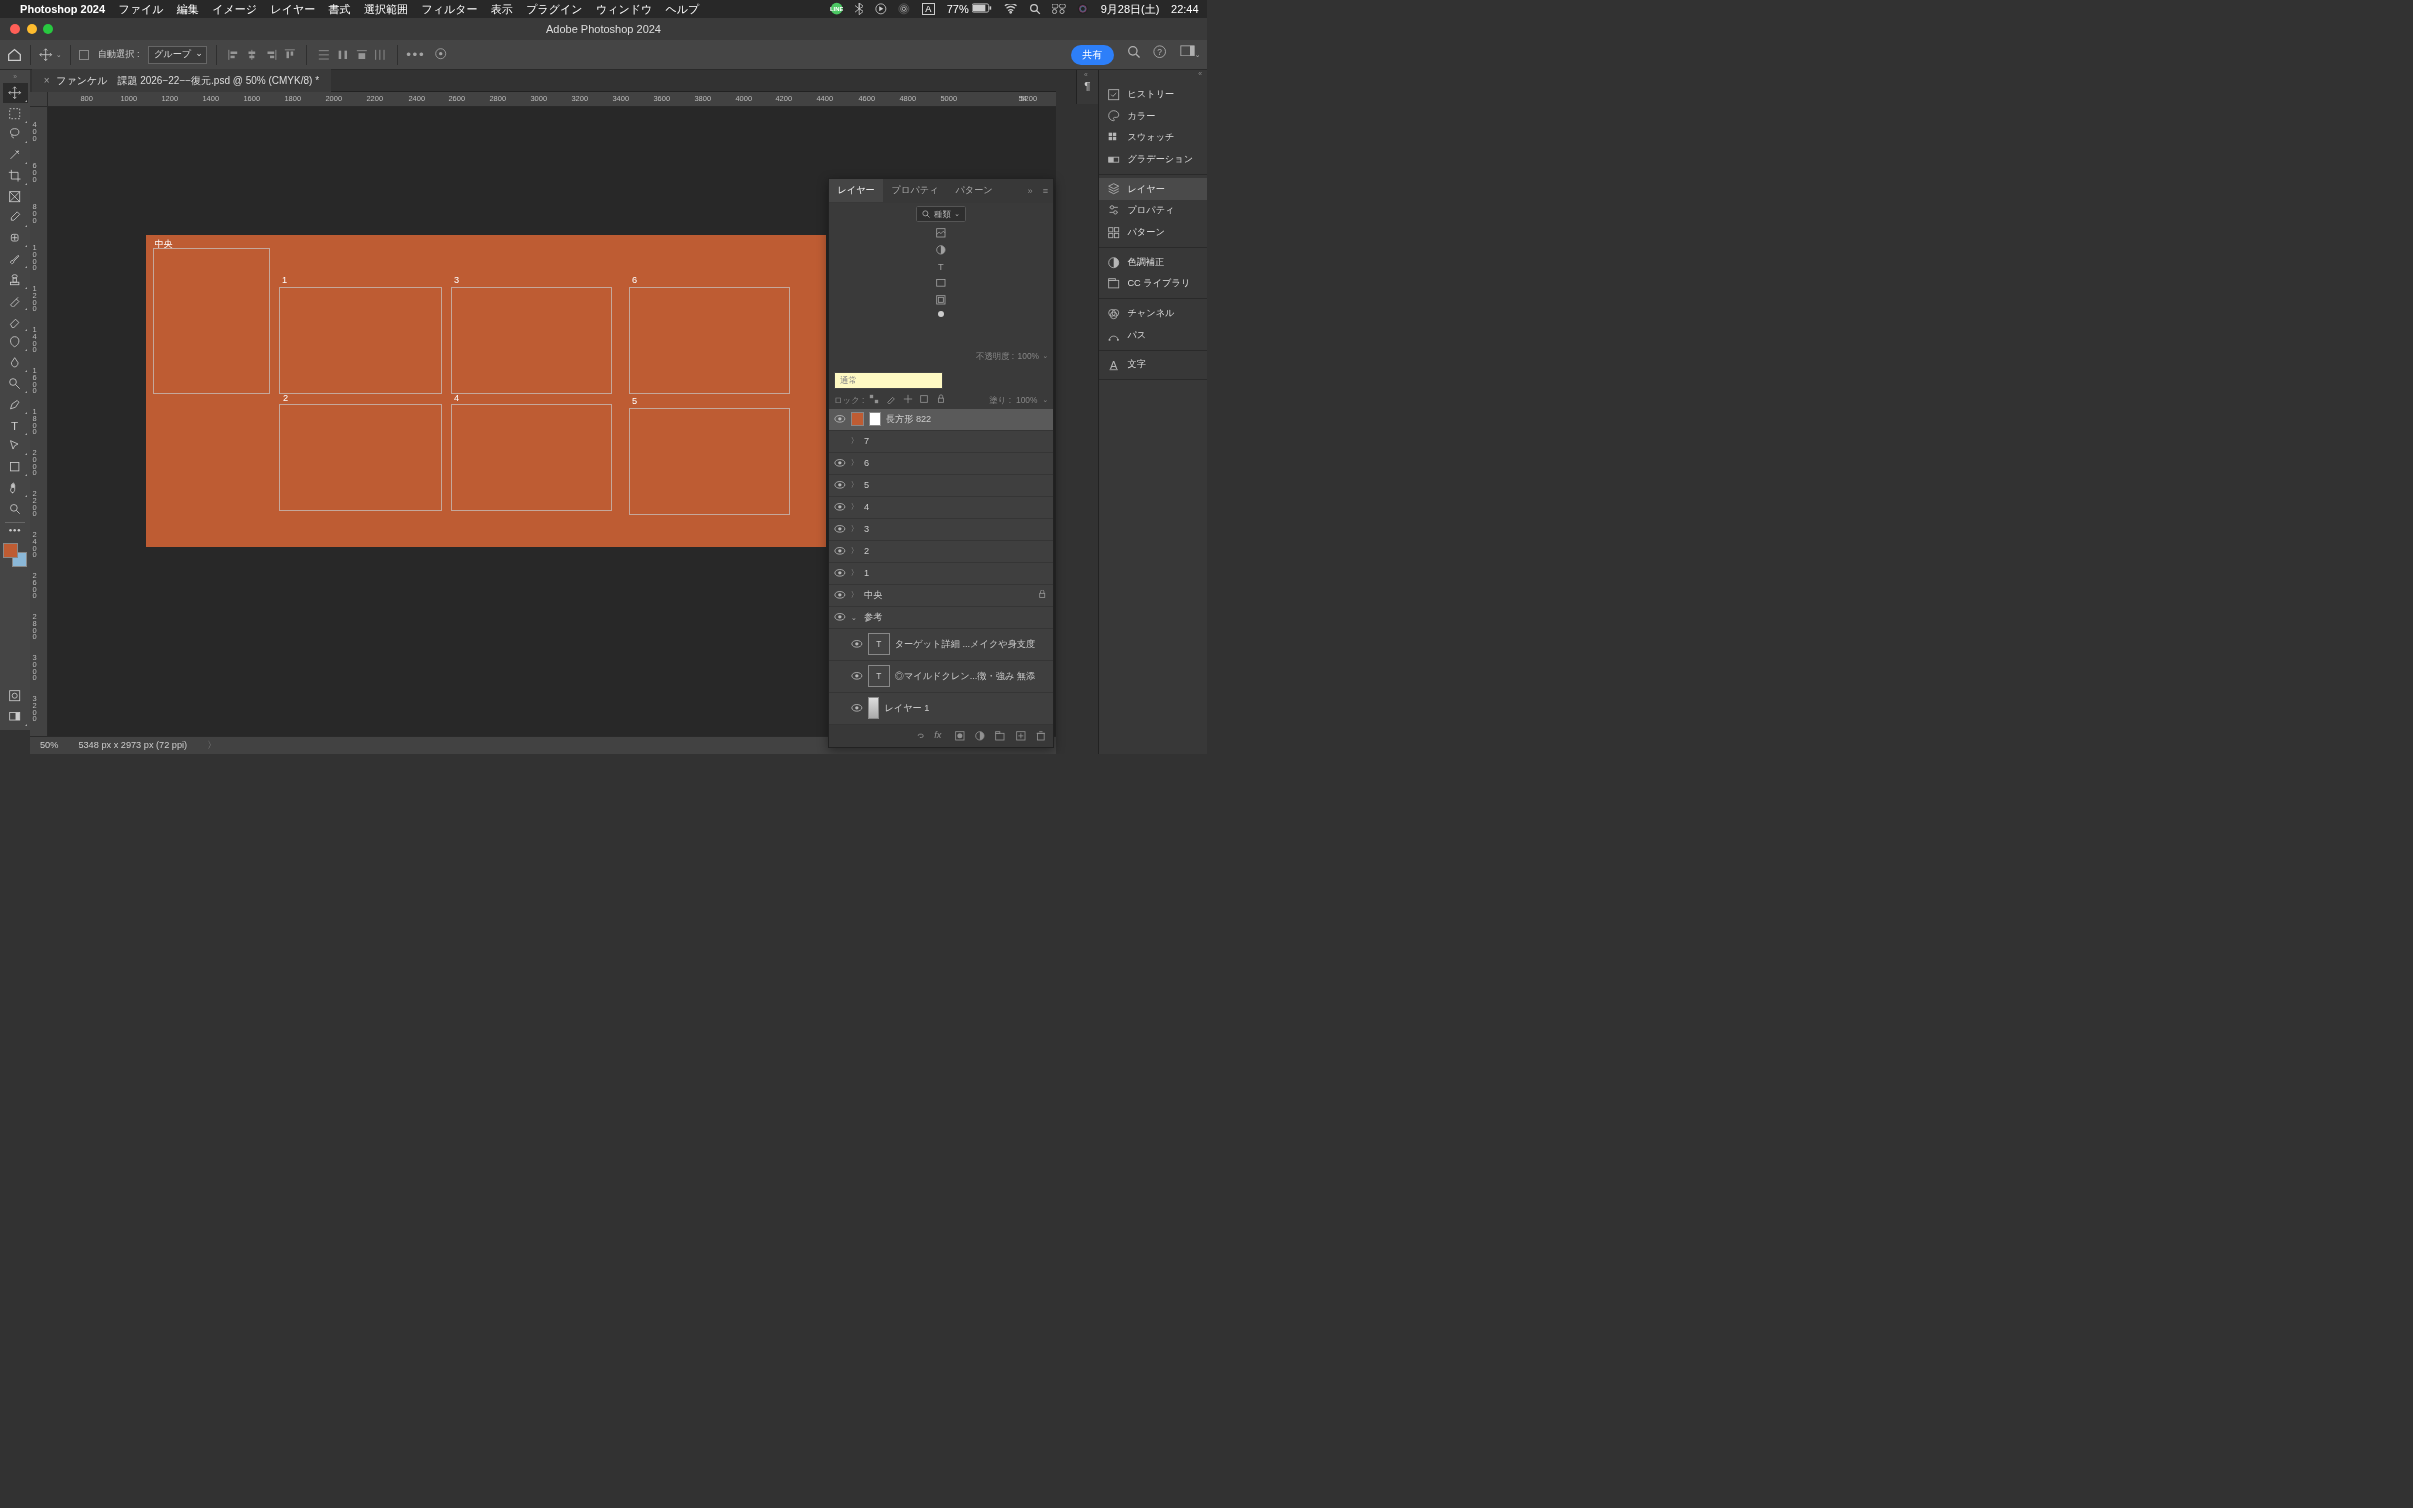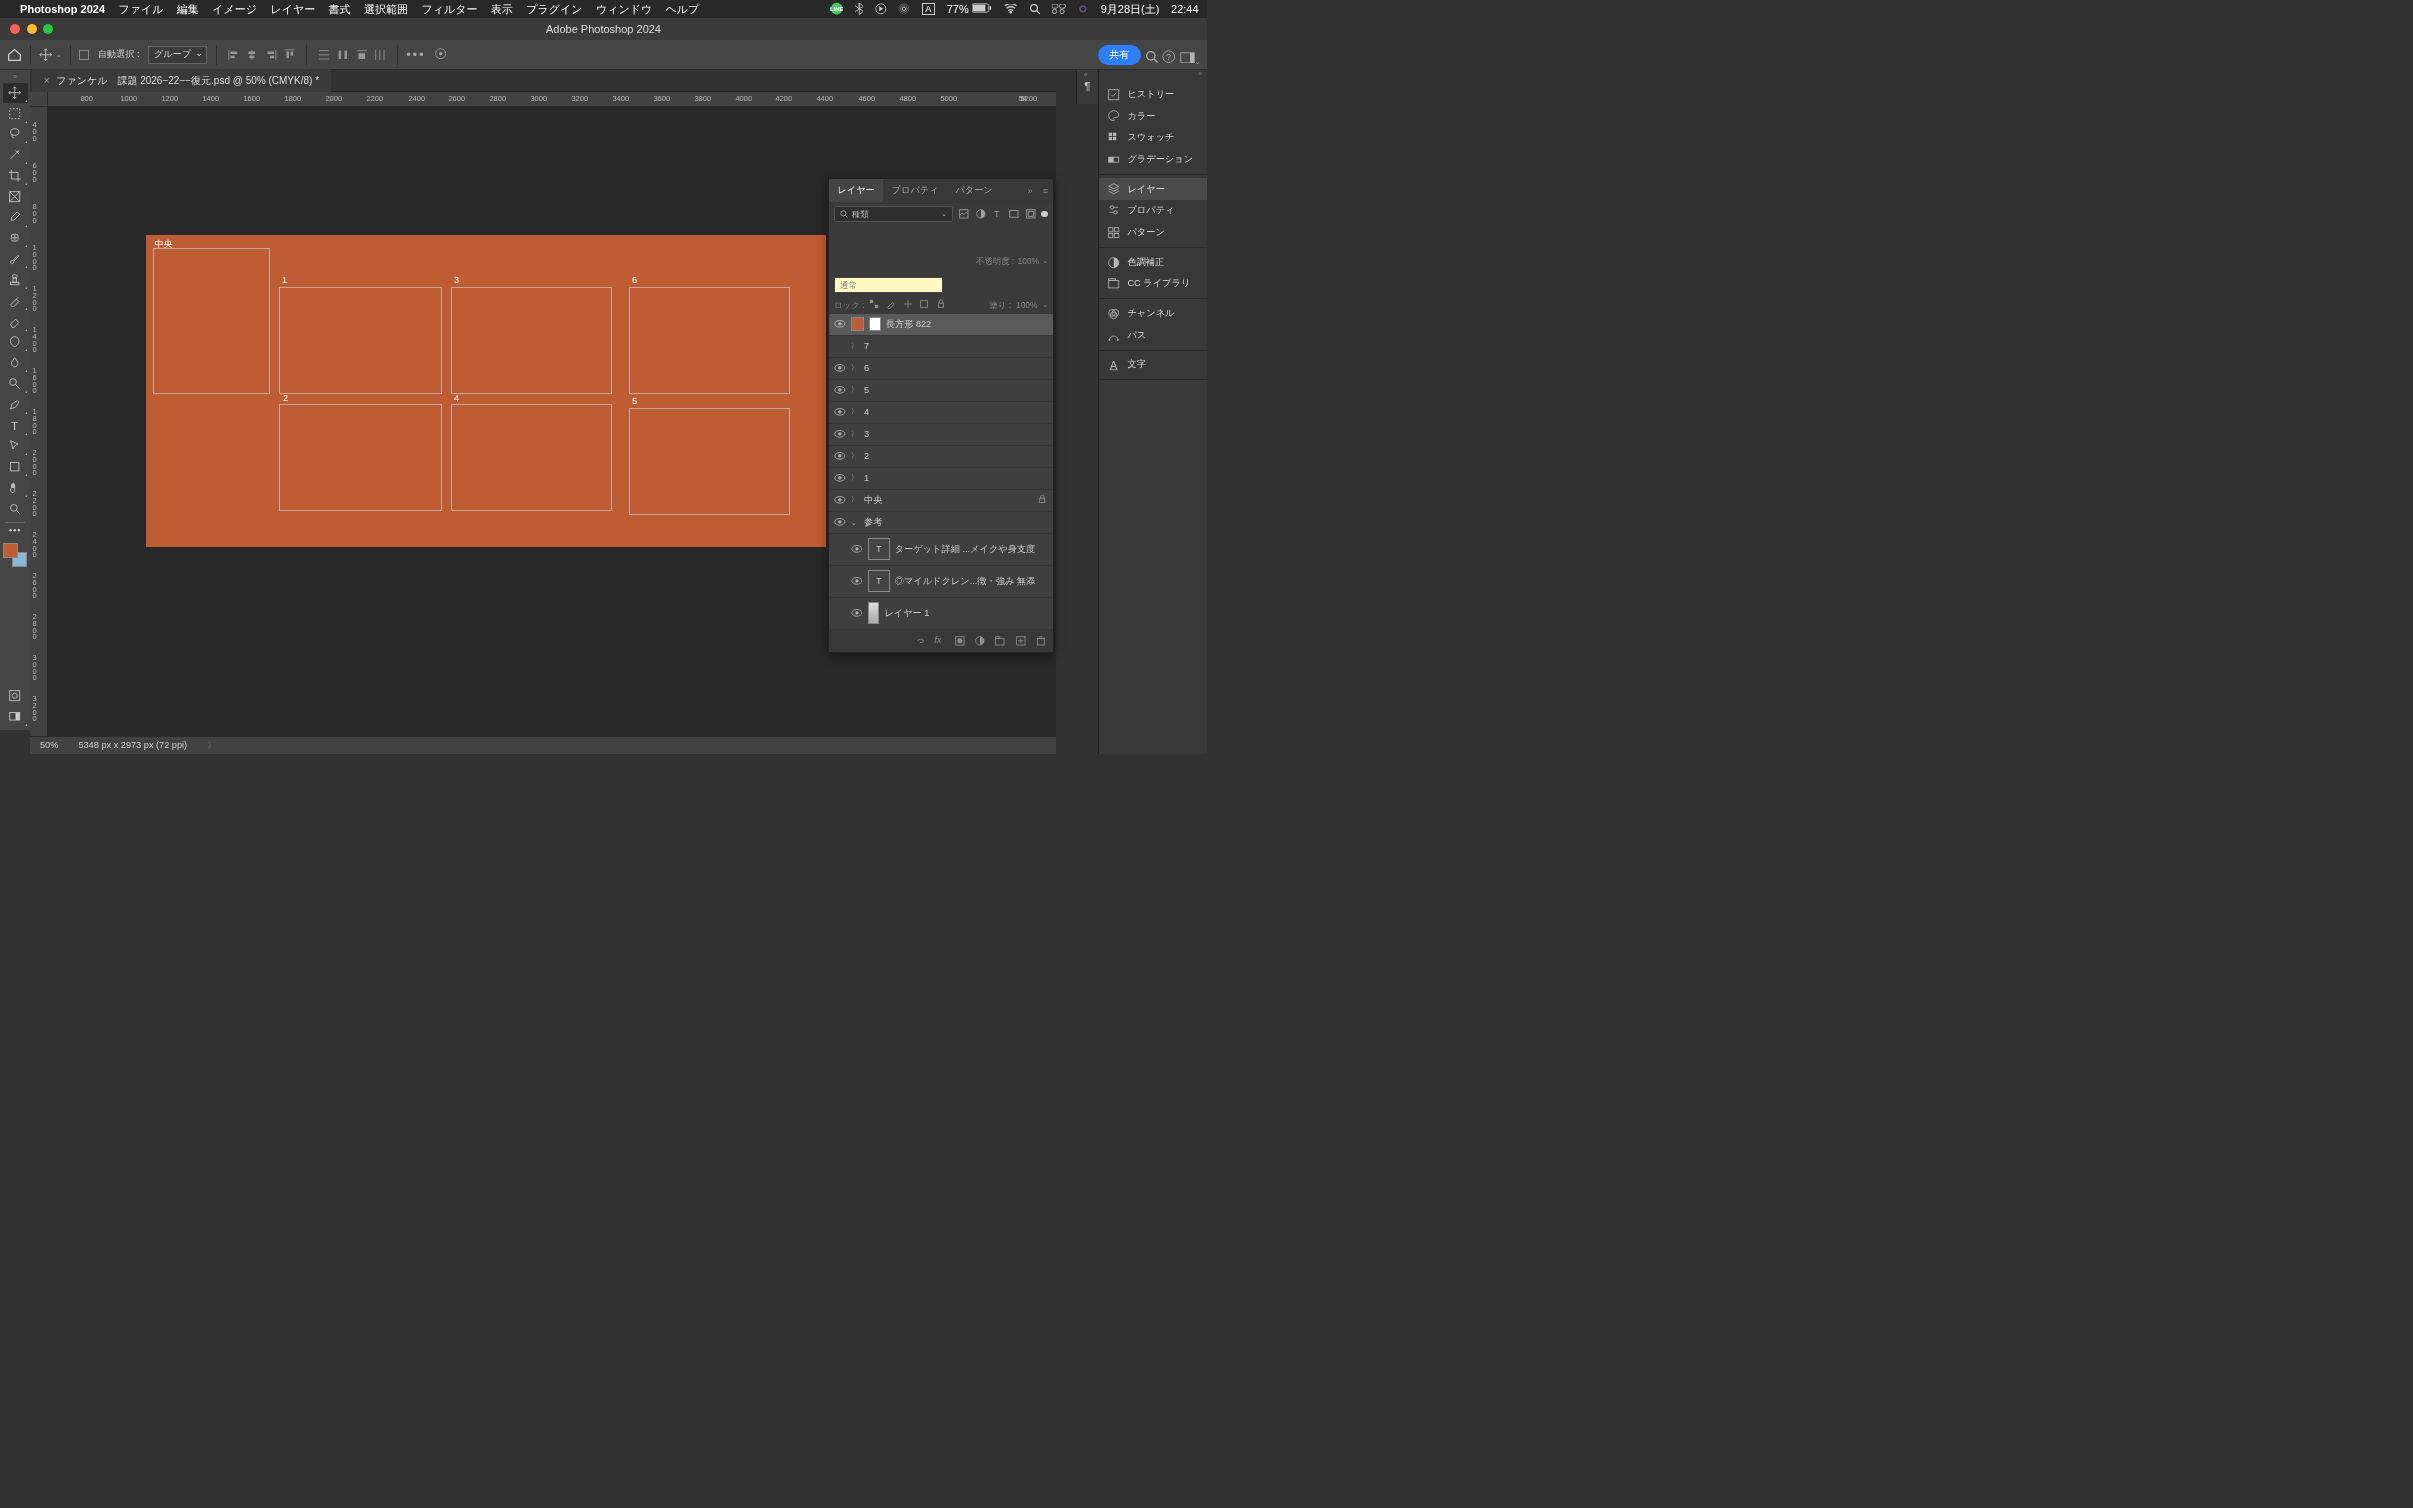--- a/index.html
+++ b/index.html
@@ -28,21 +28,21 @@
 .home-ico { width: 15px; height: 15px; display: flex; align-items:center; justify-content:center;}
 .opt-sep { width: 0.8px; height: 20px; background: #2f2f2f; }
 .opt-move { display:flex; align-items:center; gap:3.4px; }
 .checkbox { width: 10px; height: 10px; border: 0.8px solid #888; }
 .dropdown { background: #3a3a3a; border: 0.8px solid #666; padding: 1.7px 15px 1.7px 5px; font-size: 9.2px; color: #ddd; position: relative; }
 .dropdown::after { content: "⌄"; position: absolute; right: 3.4px; top: 0; }
 .align-group { display:flex; gap:1.7px; }
 .align-btn { width: 17px; height: 17px; display:flex; align-items:center; justify-content:center; opacity: 0.6;}
 .more-dots { font-size: 13.4px; letter-spacing: 1.7px; opacity: 0.7;}
 .gear { opacity: 0.7; }
-.options-right { margin-left: auto; display: flex; align-items: flex-end; gap: 4px; }
+.options-right { margin-left: auto; display: flex; align-items: flex-start; gap: 13px; }
 .share-btn { background: #2d7ff9; border-radius: 12.6px; padding: 3.4px 11.7px; color: #fff; font-size: 10px; }
 .opt-icon { opacity: 0.8; }
 
 
 .doc-tab-bar { height: 22px; background: #323232; display: flex; align-items: center; border-bottom: 0.8px solid #222; position:absolute; left:32px; top:70px; right: 151px; }
 .doc-tab { background: #3a3a3a; padding: 4.2px 11.7px; font-size: 10px; color: #ddd; display:flex; align-items:center; gap:6.7px; }
 .doc-tab .close { opacity: 0.6; font-size: 10px; }
 
 
 .toolbox { position: absolute; left: 0; top: 70px; width: 30px; background: #454545; display:flex; flex-direction:column; align-items:center; padding: 3.4px 0; gap: 0.8px; height: 660px;}
@@ -82,21 +82,21 @@
 .panel-item.active { background:#4a4a4a; }
 .panel-item .picon { width: 13.4px; height: 13.4px; display:flex; align-items:center; justify-content:center; opacity:0.85;}
 
 
 .layers-panel { position:absolute; left: 828px; top: 178px; width: 226px; background:#3f3f3f; border: 0.8px solid #222; box-shadow: 0 3.4px 10px rgba(0,0,0,0.4); }
 .layers-tabs { display:flex; align-items:center; height: 23.5px; background:#383838; }
 .layers-tabs .tab { padding: 5px 8.4px; font-size:9.2px; color:#aaa; cursor:pointer; }
 .layers-tabs .tab.active { background:#454545; color:#eee; }
 .layers-tabs .spacer { flex:1; }
 .layers-tabs .menu { padding: 0 5px; color:#888; display:flex; gap:3.4px; align-items:center;}
-.layers-filter { display:flex; align-items:center; gap:5px; padding: 3.4px 5px; background:#3a3a3a; }
+.layers-filter { display:flex; align-items:center; gap:5px; padding: 3.4px 5px; background:#3a3a3a;flex-direction:column; }
 .layers-filter .search { flex:1; background:#2e2e2e; border:0.8px solid #555; border-radius:1.7px; padding:1.7px 5px; font-size:8.4px; color:#bbb; display:flex; align-items:center; gap:3.4px;}
 .layers-filter .ficon { width:11.7px; height:11.7px; opacity:0.7; }
 .layers-filter .dot { width:6.7px; height:6.7px; border-radius:50%; background:#ccc; }
 .blend-row { display:flex; align-items:center; gap:5px; padding: 3.4px 5px; background:#3a3a3a; font-size:8.4px; color:#888;}
 .blend-row .dd { flex:1; background:#fef9c3; padding:1.7px 5px; border:0.8px solid #444;margin-top:48px; }
 .blend-row .op { display:flex; align-items:center; gap:3.4px;margin-left:28px;}
 .lock-row { display:flex; align-items:center; gap:5px; padding: 2.5px 5px; font-size:8.4px; color:#888; background:#3a3a3a;}
 .lock-row .licon { width:11.7px; height:11.7px; opacity:0.6;}
 .layer-list { max-height: 318px; overflow:auto; }
 .layer-row { display:flex; align-items:center; height: 22px; padding: 0 5px; gap: 5px; font-size:9.2px; border-bottom:0.8px solid #353535;}

